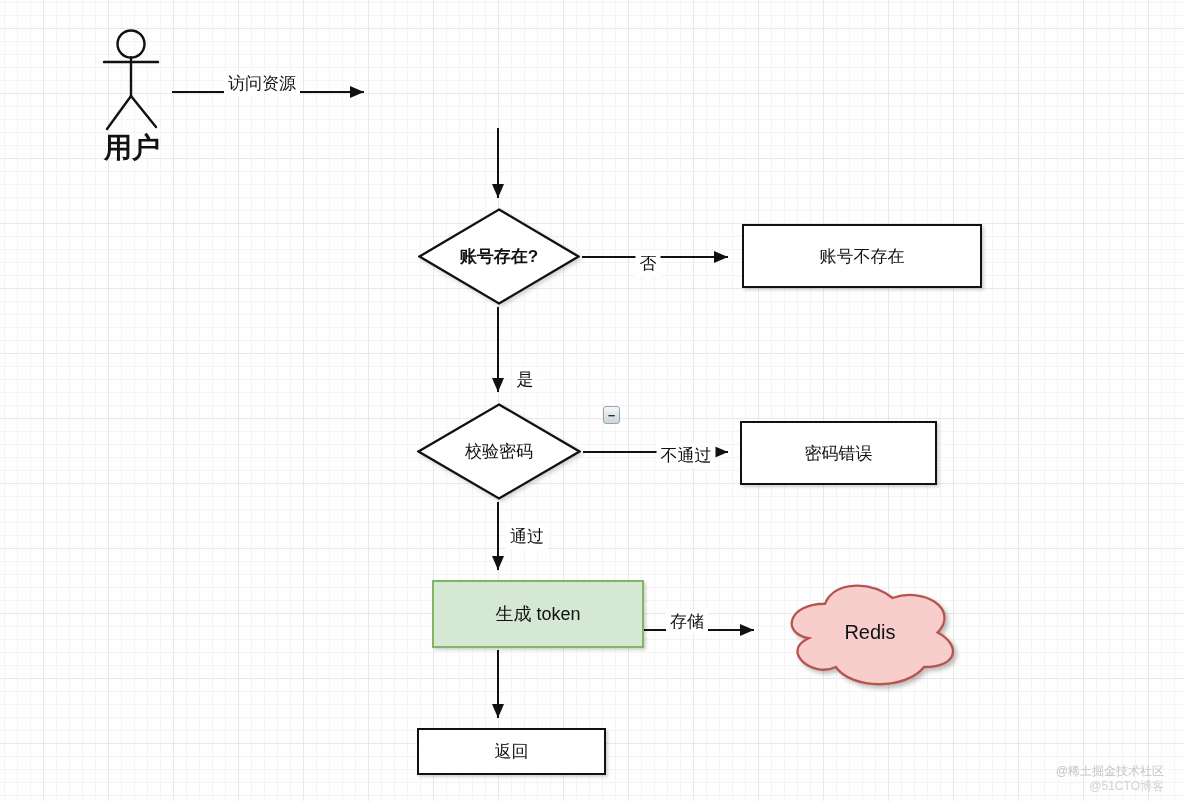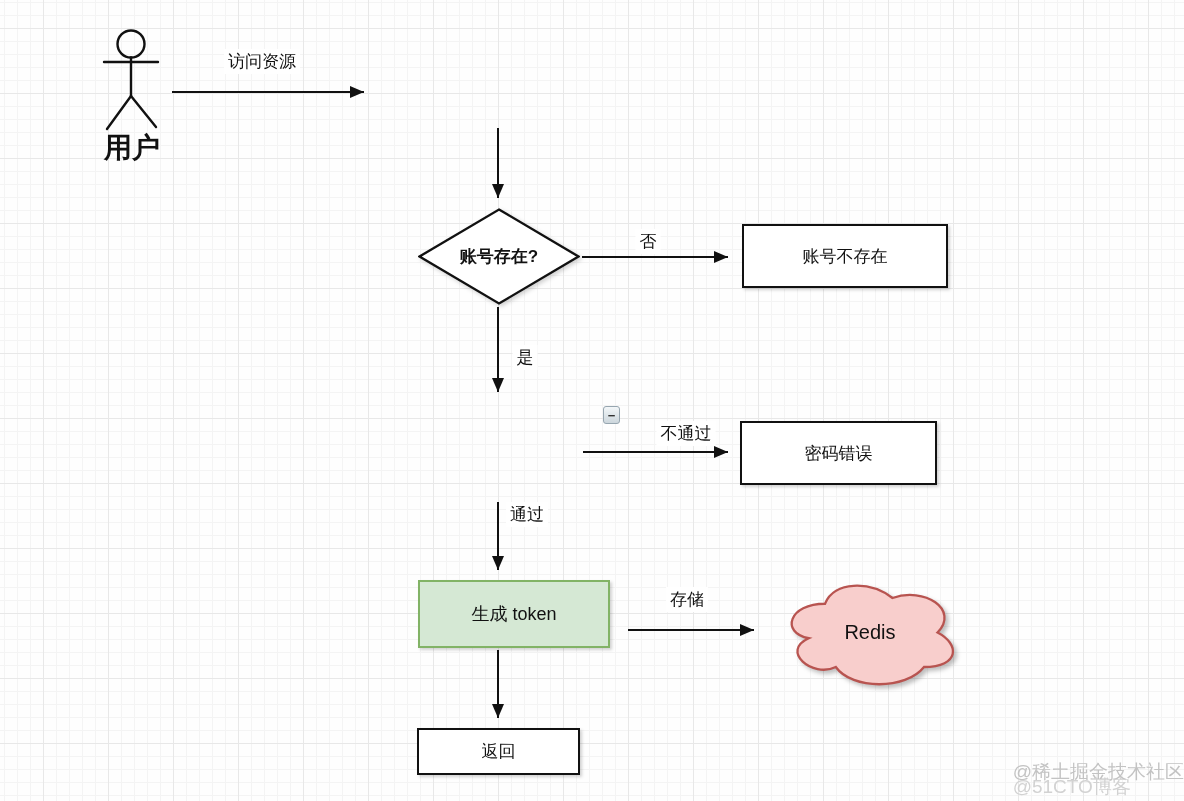--- a/index.html
+++ b/index.html
@@ -66,20 +66,21 @@
   }
 
   .edge-label {
     position: absolute;
     background: #ffffff;
     padding: 1px 4px;
     font-size: 17px;
     color: #111111;
     white-space: nowrap;
     transform: translateX(-50%);
+    margin-top: 22px;
   }
 
   .collapse-btn {
     position: absolute;
     left: 603px; top: 406px;
     width: 17px; height: 18px;
     border: 1px solid #97a6b0;
     border-radius: 3px;
     background: linear-gradient(#f3f7f9, #ccd6dc);
     display: flex;
@@ -97,23 +98,23 @@
     width: 180px; height: 115px;
     display: flex;
     align-items: center;
     justify-content: center;
     font-size: 20px;
     color: #111111;
   }
 
   .watermark {
     position: absolute;
-    right: 0; bottom: 7px;
-    text-align: left;
-    font-size: 19px;
+    right: 20px; bottom: 7px;
+    text-align: right;
+    font-size: 12px;
     line-height: 15px;
   }
   .watermark .wm1 { color: #c3c3c3; }
   .watermark .wm2 { color: #d2d2d2; }
 </style>
 </head>
 <body>
 
 <div class="canvas">
 
@@ -153,36 +154,42 @@
   <div class="actor-label">用户</div>
 
 
   <div class="diamond-wrap" style="left:418px; top:208px; width:162px; height:97px;font-weight:bold;">
     <svg width="162" height="97">
       <polygon points="81,1.5 160.5,48.5 81,95.5 1.5,48.5" fill="#ffffff" stroke="#111111" stroke-width="2.3"></polygon>
     </svg>
     <div class="diamond-label">账号存在?</div>
   </div>
 
-  <div class="node-box" style="left:742px; top:224px; width:206px; height:64px;">
+  <div class="node-box" style="left:742px; top:224px; width:240px; height:64px;">
     <span>账号不存在</span>
   </div>
 
+  <div class="diamond-wrap" style="left:417px; top:403px; width:164px; height:97px;">
+    <svg width="164" height="97">
+      <polygon points="82,1.5 162.5,48.5 82,95.5 1.5,48.5" fill="#ffffff" stroke="#111111" stroke-width="2.3"></polygon>
+    </svg>
+    <div class="diamond-label">校验密码</div>
+  </div>
 
   <div class="node-box" style="left:740px; top:421px; width:197px; height:64px;">
     <span>密码错误</span>
   </div>
 
-  <div class="node-box green" style="left:418px; top:580px; width:192px; height:68px;">
+  <div class="node-box green" style="left:432px; top:580px; width:212px; height:68px;">
     <span>生成 token</span>
   </div>
 
   <div class="cloud-label">Redis</div>
 
-  <div class="node-box" style="left:417px; top:728px; width:163px; height:47px;">
+  <div class="node-box" style="left:417px; top:728px; width:189px; height:47px;">
     <span>返回</span>
   </div>
 
   <div class="edge-label" style="left:262px; top:49px;">访问资源</div>
   <div class="edge-label" style="left:648px; top:229px;">否</div>
   <div class="edge-label" style="left:525px; top:345px;">是</div>
   <div class="edge-label" style="left:686px; top:421px;">不通过</div>
   <div class="edge-label" style="left:527px; top:502px;">通过</div>
   <div class="edge-label" style="left:687px; top:587px;">存储</div>
 

